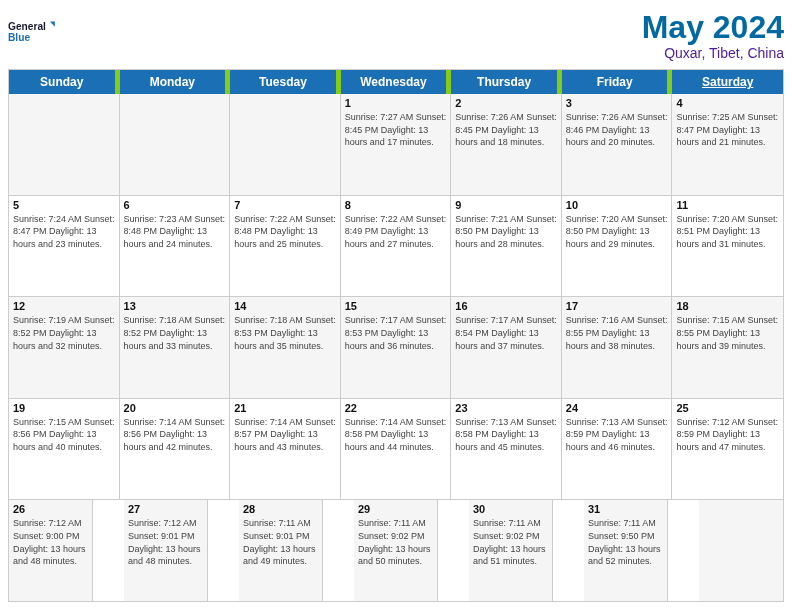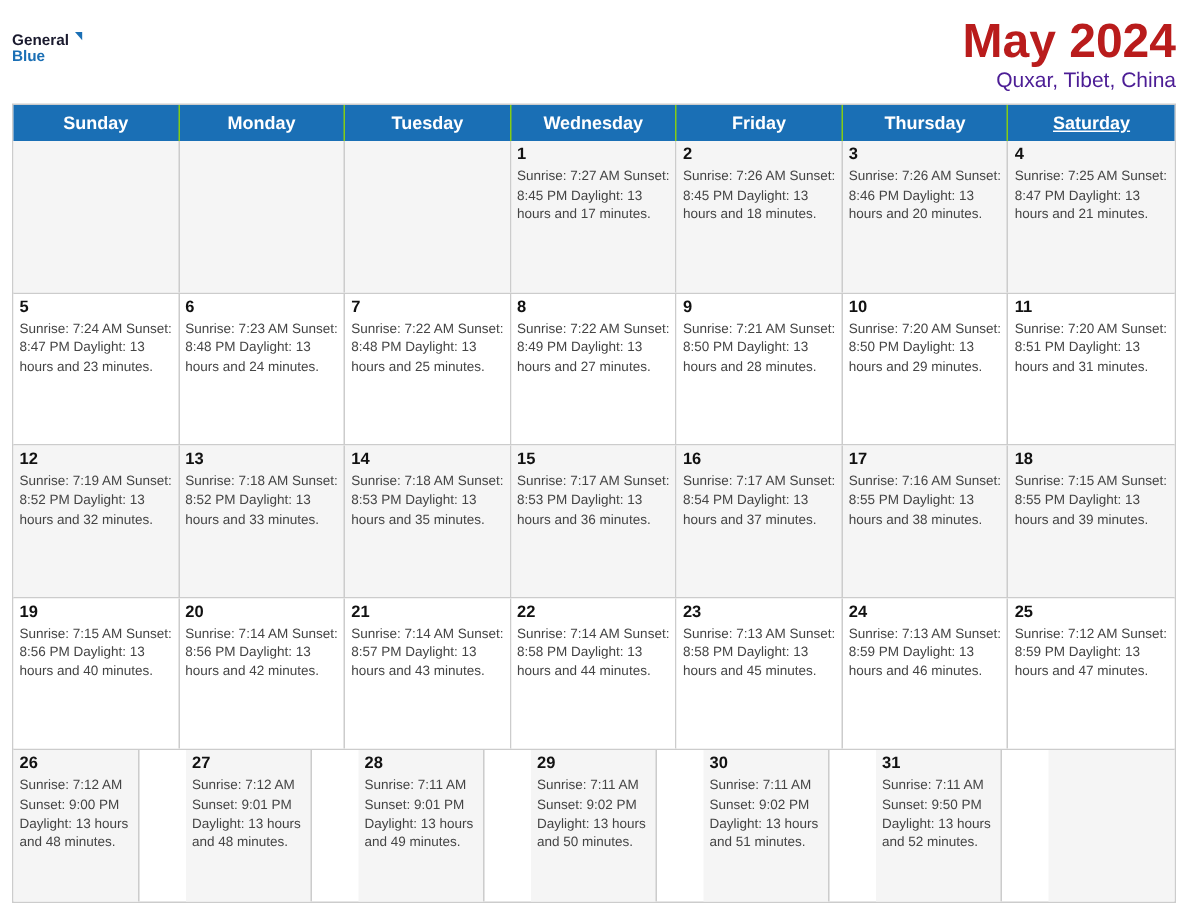--- a/index.html
+++ b/index.html
@@ -27,21 +27,21 @@
       display: flex;
       align-items: center;
       gap: 2px;
     }
     .title-block {
       text-align: right;
     }
     .main-title {
       font-size: 32px;
       font-weight: bold;
-      color: #b91c1c;
+      color: #0369a1;
       line-height: 1.1;
     }
     .subtitle {
       font-size: 14px;
       color: #4c1d95;
     }
     .calendar {
       flex: 1;
       display: flex;
       flex-direction: column;
@@ -51,21 +51,21 @@
       display: grid;
       grid-template-columns: repeat(7, 1fr);
       background: #1a6fb5;
     }
     .cal-header-cell {
       padding: 5px 4px;
       text-align: center;
       color: #fff;
       font-size: 12px;
       font-weight: bold;
-      border-right: 1px solid #84cc16;
+      border-right: 5px solid #84cc16;
     }
     .cal-header-cell:last-child { border-right: none; text-decoration: underline; }
     .cal-body {
       flex: 1;
       display: flex;
       flex-direction: column;
     }
     .cal-row {
       display: grid;
       grid-template-columns: repeat(7, 1fr);
@@ -113,22 +113,22 @@
       <div class="subtitle">Quxar, Tibet, China</div>
     </div>
   </div>
 
   <div class="calendar">
     <div class="cal-header-row">
     <div class="cal-header-cell">Sunday</div>
         <div class="cal-header-cell">Monday</div>
         <div class="cal-header-cell">Tuesday</div>
         <div class="cal-header-cell">Wednesday</div>
+        <div class="cal-header-cell">Thursday</div>
         <div class="cal-header-cell">Friday</div>
-        <div class="cal-header-cell">Thursday</div>
         <div class="cal-header-cell">Saturday</div>
       </div>
     <div class="cal-body">
     <div class="cal-row">
           <div class="cal-cell alt-row"></div>
           <div class="cal-cell alt-row"></div>
           <div class="cal-cell alt-row"></div>
           <div class="cal-cell alt-row">
             <div class="day-num">1</div>
             <div class="day-info">Sunrise: 7:27 AM

